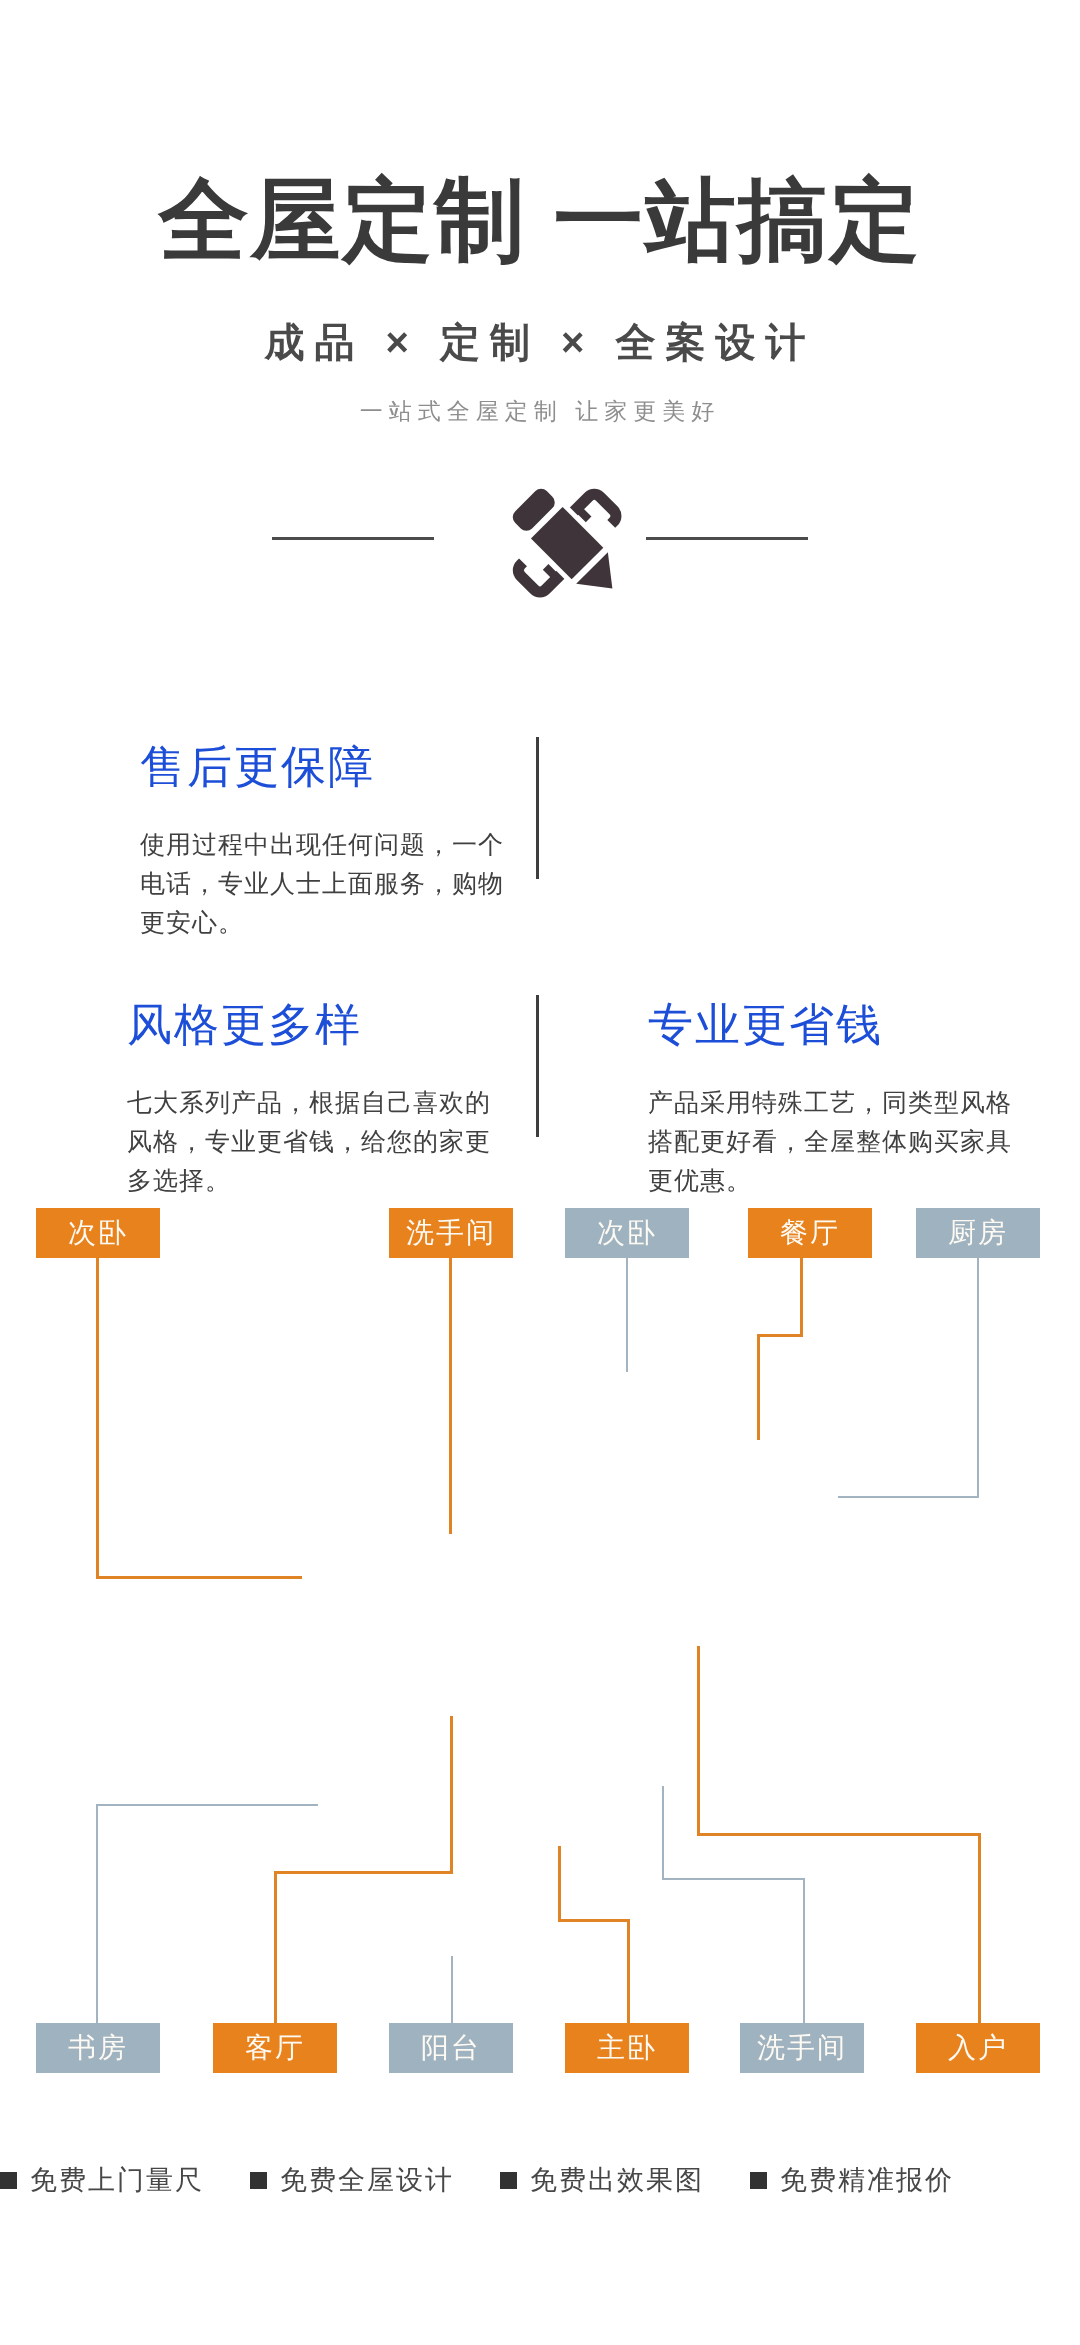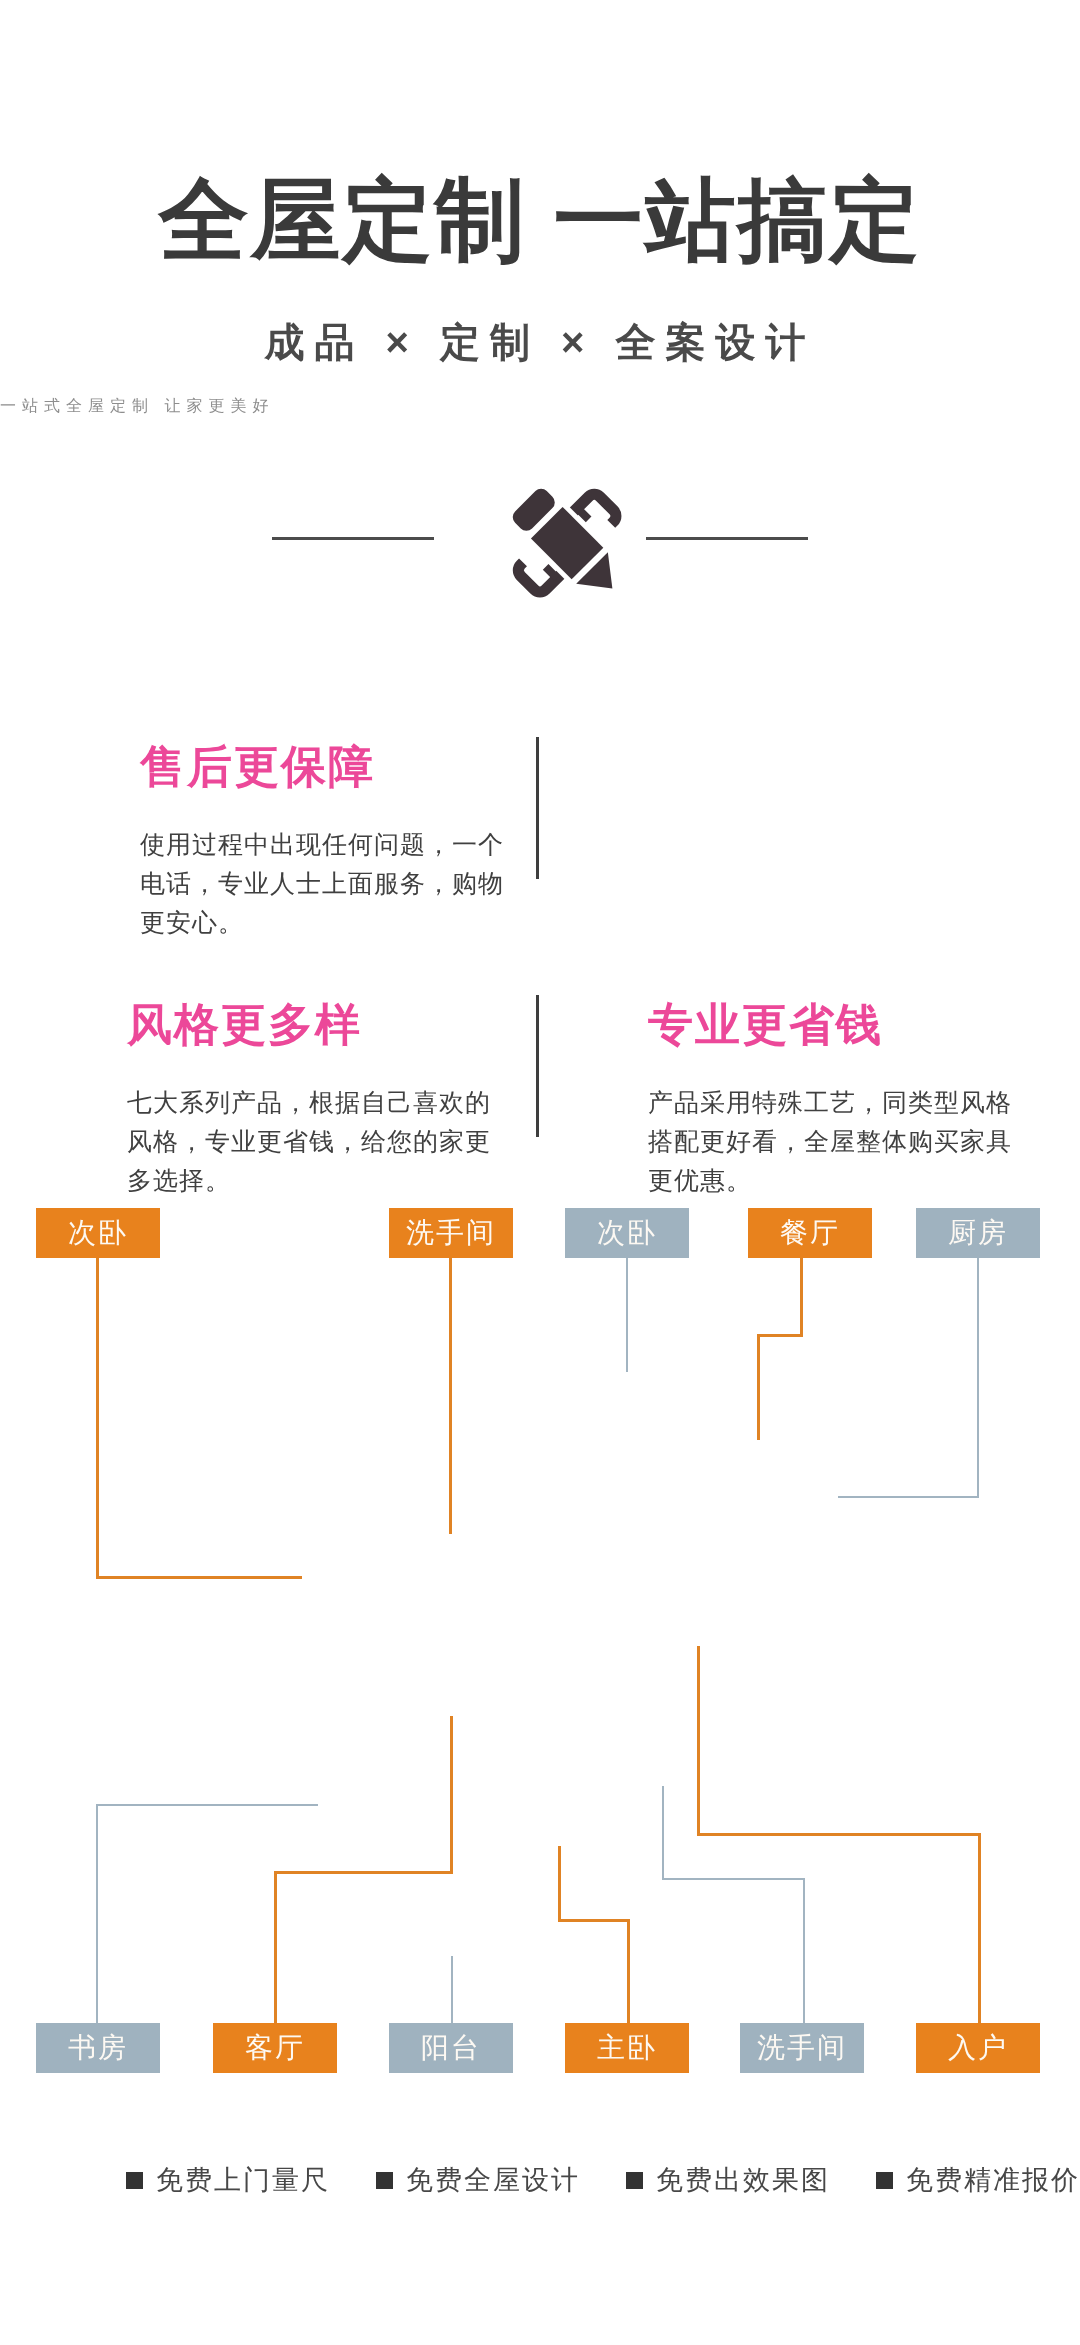--- a/index.html
+++ b/index.html
@@ -5,48 +5,48 @@
   html,body{margin:0;padding:0}
   body{
     width:1080px;height:2345px;position:relative;background:#ffffff;
     font-family:"Liberation Sans","DejaVu Sans",sans-serif;overflow:hidden;
   }
   
   .title{position:absolute;top:160px;left:0;width:1080px;text-align:center;
     font-size:90px;font-weight:800;color:#3a3a3a;letter-spacing:2px;white-space:nowrap}
   .subtitle{position:absolute;top:315px;left:0;width:1080px;text-align:center;
     font-size:40px;font-weight:700;color:#4a4a4a;letter-spacing:10px;white-space:nowrap}
-  .tagline{position:absolute;top:396px;left:0;width:1080px;text-align:left;
-    font-size:16px;color:#8e8e8e;letter-spacing:6px;white-space:nowrap}
+  .tagline{position:absolute;top:396px;left:0;width:1080px;text-align:center;
+    font-size:23px;color:#8e8e8e;letter-spacing:6px;white-space:nowrap}
   .rule{position:absolute;height:3px;background:#4c4c4c}
   .rule.l{left:272px;top:537px;width:162px}
   .rule.r{left:646px;top:537px;width:162px}
   .hicon{position:absolute;left:486px;top:462px;width:160px;height:160px}
   
   .feat{position:absolute;width:365px}
-  .feat h2{margin:0 0 28px 0;font-size:45px;font-weight:700;color:#ec4899;letter-spacing:2px}
+  .feat h2{margin:0 0 28px 0;font-size:45px;font-weight:400;color:#1d4ed8;letter-spacing:2px}
   .feat p{margin:0;font-size:25px;line-height:39px;color:#404040;letter-spacing:1px}
   .f1{left:140px;top:737px}.f2{left:648px;top:737px}
   .f3{left:127px;top:995px}.f4{left:648px;top:995px}
   .vdiv{position:absolute;left:536px;width:3px;background:#3e3e3e;height:142px}
   .vd1{top:737px}.vd2{top:995px}
   
   .rlabel{position:absolute;width:124px;height:50px;line-height:50px;text-align:center;
     font-size:28px;color:#fdf9f3;letter-spacing:2px;z-index:3}
   .orange{background:#e8821d}
   .grayblue{background:#9fb2bf}
   
   .seg{position:absolute;z-index:2}
   .lo{background:#e08324}
   .lg{background:#a2b4c1}
   
   .plan{position:absolute;left:0;top:1200px;width:1080px;height:900px;z-index:1}
   
   .footer{position:absolute;top:2162px;left:0;width:1080px;display:flex;
-    justify-content:flex-end;gap:46px}
+    justify-content:flex-start;gap:46px}
   .fitem{display:flex;align-items:center;font-size:27px;color:#474747;letter-spacing:2px}
   .fitem .sq{width:17px;height:17px;background:#333333;margin-right:13px}
 </style>
 </head>
 <body>
 
 <div class="title">全屋定制 一站搞定</div>
 <div class="subtitle">成品 × 定制 × 全案设计</div>
 <div class="tagline">一站式全屋定制 让家更美好</div>
 

